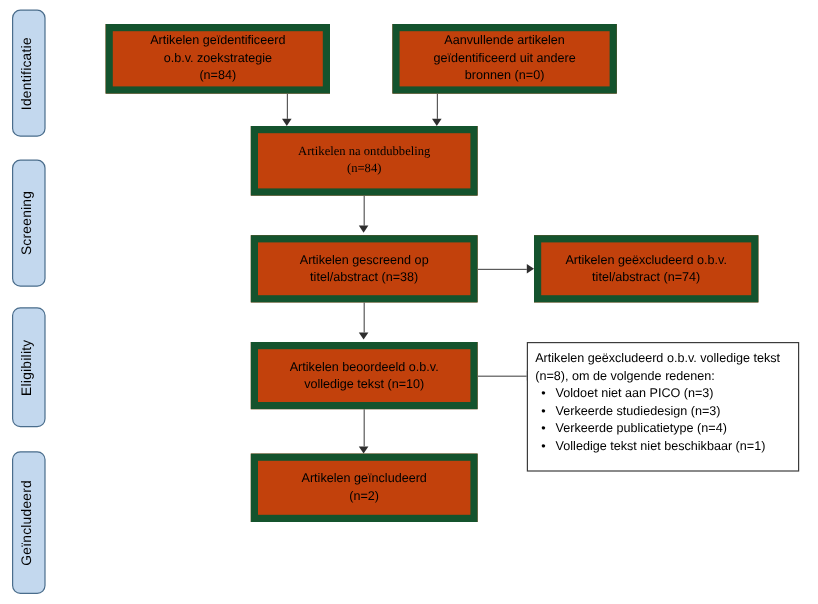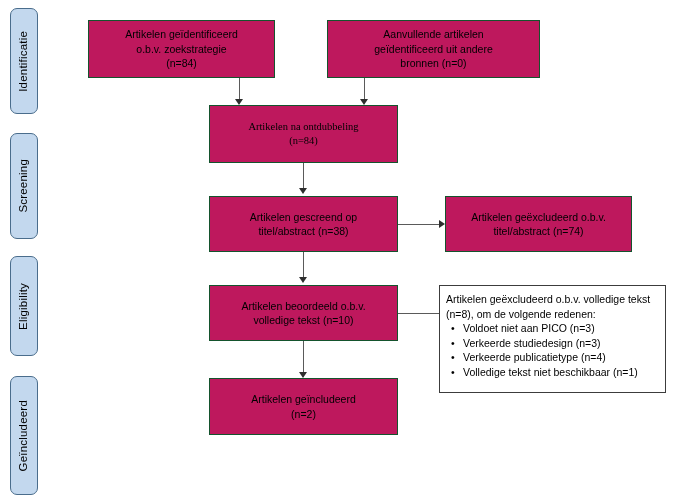--- a/index.html
+++ b/index.html
@@ -38,22 +38,22 @@
     line-height: 1;
     letter-spacing: 0.2px;
     color: #000000;
     white-space: nowrap;
   }
 
   
   .fbox {
     position: absolute;
     box-sizing: border-box;
-    background: #be185d;
-    border: 1px solid #14532d;
+    background: #c2410c;
+    border: 6px solid #14532d;
     display: flex;
     align-items: center;
     justify-content: center;
     padding: 2px 5px;
   }
   .fbox .fbox-text {
     font-size: 10.5px;
     line-height: 14.5px;
     text-align: center;
     white-space: pre-line;
@@ -142,21 +142,21 @@
   <div class="stage" style="left:10px; top:376px; width:28px; height:119px;">
     <span class="stage-text">Geïncludeerd</span>
   </div>
 
   <div class="fbox" style="left:88px; top:20px; width:187px; height:58px;">
     <span class="fbox-text">Artikelen geïdentificeerd
 o.b.v. zoekstrategie
 (n=84)</span>
   </div>
 
-  <div class="fbox" style="left:327px; top:20px; width:213px; height:58px;">
+  <div class="fbox" style="left:327px; top:20px; width:187px; height:58px;">
     <span class="fbox-text">Aanvullende artikelen
 geïdentificeerd uit andere
 bronnen (n=0)</span>
   </div>
 
   <div class="vline" style="left:239px; top:78px; height:21px;"></div>
   <div class="arrow-down" style="left:235px; top:99px;"></div>
 
   <div class="vline" style="left:364px; top:78px; height:21px;"></div>
   <div class="arrow-down" style="left:360px; top:99px;"></div>

